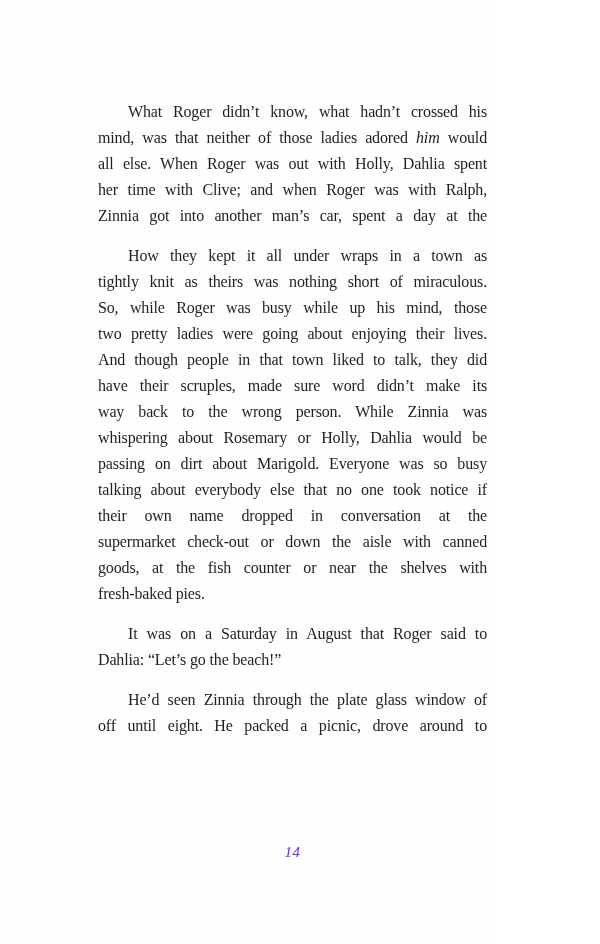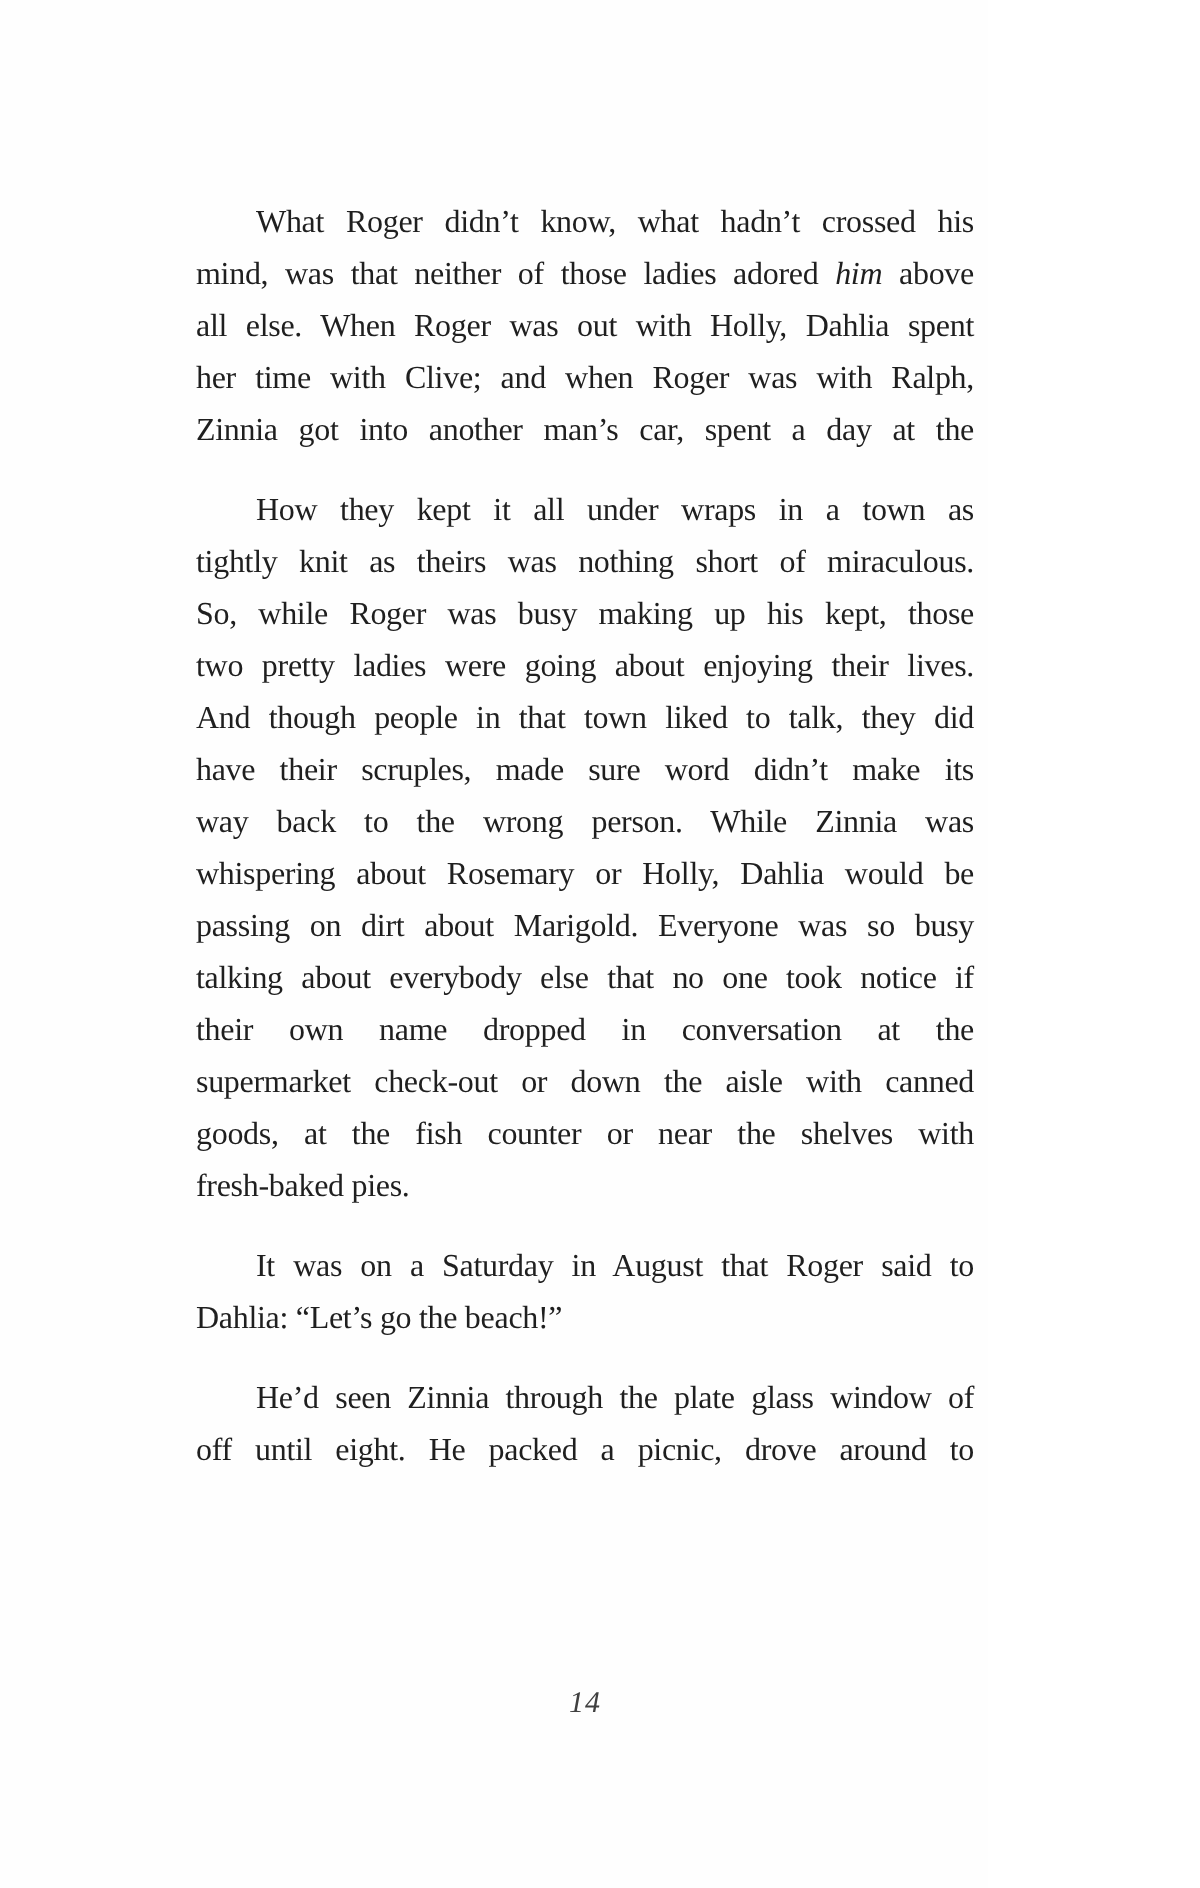--- a/index.html
+++ b/index.html
@@ -46,40 +46,40 @@
     font-style: italic;
   }
   .page-number {
     position: absolute;
     top: 844px;
     left: 98px;
     width: 389px;
     text-align: center;
     font-style: italic;
     font-size: 15px;
-    color: #404040;
+    color: #6d28d9;
     letter-spacing: 0.5px;
   }
 </style>
 </head>
 <body>
 
 <div class="page">
   <div class="text-block">
       <div class="paragraph">
         <div class="line jl first"><span>What Roger didn’t know, what hadn’t crossed his</span></div>
-        <div class="line jl"><span>mind, was that neither of those ladies adored </span><span class="it">him</span><span> above</span></div>
+        <div class="line jl"><span>mind, was that neither of those ladies adored </span><span class="it">him</span><span> would</span></div>
         <div class="line jl"><span>all else. When Roger was out with Holly, Dahlia spent</span></div>
         <div class="line jl"><span>her time with Clive; and when Roger was with Ralph,</span></div>
         <div class="line jl"><span>Zinnia got into another man’s car, spent a day at the</span></div>
       </div>
       <div class="paragraph">
         <div class="line jl first"><span>How they kept it all under wraps in a town as</span></div>
         <div class="line jl"><span>tightly knit as theirs was nothing short of miraculous.</span></div>
-        <div class="line jl"><span>So, while Roger was busy making up his kept, those</span></div>
+        <div class="line jl"><span>So, while Roger was busy while up his mind, those</span></div>
         <div class="line jl"><span>two pretty ladies were going about enjoying their lives.</span></div>
         <div class="line jl"><span>And though people in that town liked to talk, they did</span></div>
         <div class="line jl"><span>have their scruples, made sure word didn’t make its</span></div>
         <div class="line jl"><span>way back to the wrong person. While Zinnia was</span></div>
         <div class="line jl"><span>whispering about Rosemary or Holly, Dahlia would be</span></div>
         <div class="line jl"><span>passing on dirt about Marigold. Everyone was so busy</span></div>
         <div class="line jl"><span>talking about everybody else that no one took notice if</span></div>
         <div class="line jl"><span>their own name dropped in conversation at the</span></div>
         <div class="line jl"><span>supermarket check-out or down the aisle with canned</span></div>
         <div class="line jl"><span>goods, at the fish counter or near the shelves with</span></div>

